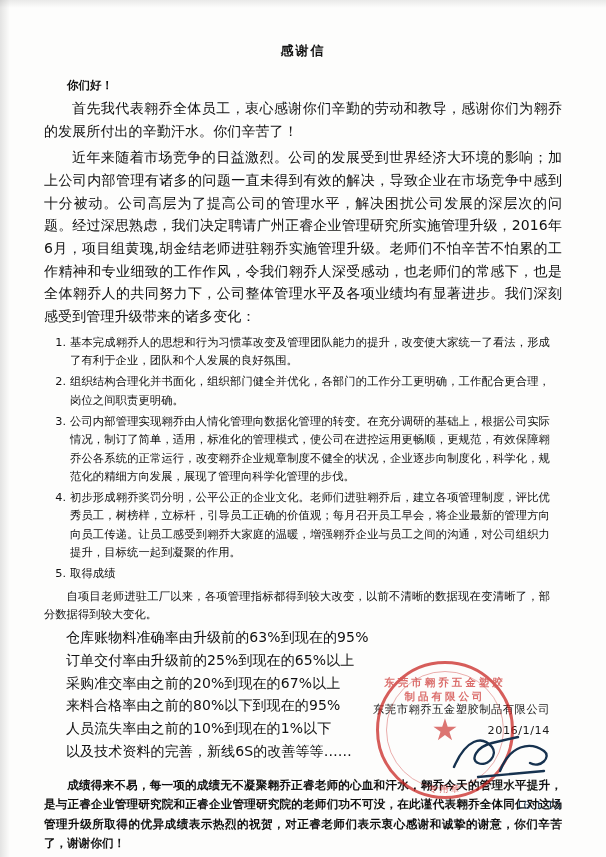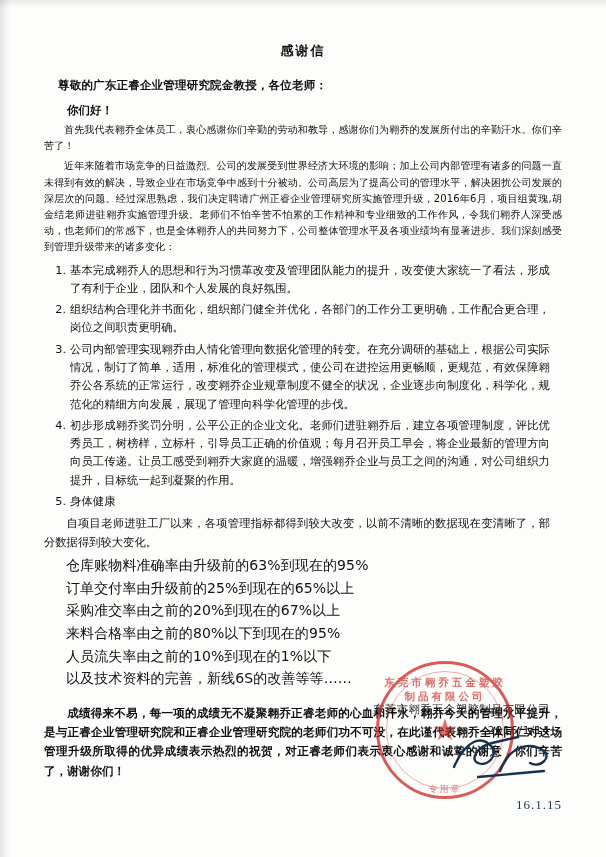--- a/index.html
+++ b/index.html
@@ -30,21 +30,21 @@
     margin: 8px 0 18px 0;
     color: #111;
   }
   .salutation {
     font-size: 11.5px;
     font-weight: bold;
     margin: 0 0 10px 14px;
     letter-spacing: 0.2px;
   }
   .para {
-    font-size: 10px;
+    font-size: 14px;
     line-height: 1.62;
     text-align: justify;
     margin: 2px 0 4px 0;
     text-indent: 2em;
     letter-spacing: 0.1px;
   }
   .greet {
     font-size: 11.5px;
     font-weight: bold;
     text-indent: 2em;
@@ -196,33 +196,32 @@
 </head>
 <body>
 
 <div class="page">
 
   <div class="edge-shadow"></div>
   <div class="edge-shadow-top"></div>
 
   <div class="title">感谢信</div>
 
-  <div class="salutation">尊敬的广东正睿企业管理研究院金教授，各位老师：</div>
 
   <div class="greet">你们好！</div>
 
   <p class="para">首先我代表翱乔全体员工，衷心感谢你们辛勤的劳动和教导，感谢你们为翱乔的发展所付出的辛勤汗水。你们辛苦了！</p>
   <p class="para">近年来随着市场竞争的日益激烈。公司的发展受到世界经济大环境的影响；加上公司内部管理有诸多的问题一直未得到有效的解决，导致企业在市场竞争中感到十分被动。公司高层为了提高公司的管理水平，解决困扰公司发展的深层次的问题。经过深思熟虑，我们决定聘请广州正睿企业管理研究所实施管理升级，2016年6月，项目组黄瑰,胡金结老师进驻翱乔实施管理升级。老师们不怕辛苦不怕累的工作精神和专业细致的工作作风，令我们翱乔人深受感动，也老师们的常感下，也是全体翱乔人的共同努力下，公司整体管理水平及各项业绩均有显著进步。我们深刻感受到管理升级带来的诸多变化：</p>
 
   <ol class="numlist">
     <li>基本完成翱乔人的思想和行为习惯革改变及管理团队能力的提升，改变使大家统一了看法，形成了有利于企业，团队和个人发展的良好氛围。</li>
     <li>组织结构合理化并书面化，组织部门健全并优化，各部门的工作分工更明确，工作配合更合理，岗位之间职责更明确。</li>
     <li>公司内部管理实现翱乔由人情化管理向数据化管理的转变。在充分调研的基础上，根据公司实际情况，制订了简单，适用，标准化的管理模式，使公司在进控运用更畅顺，更规范，有效保障翱乔公各系统的正常运行，改变翱乔企业规章制度不健全的状况，企业逐步向制度化，科学化，规范化的精细方向发展，展现了管理向科学化管理的步伐。</li>
     <li>初步形成翱乔奖罚分明，公平公正的企业文化。老师们进驻翱乔后，建立各项管理制度，评比优秀员工，树榜样，立标杆，引导员工正确的价值观；每月召开员工早会，将企业最新的管理方向向员工传递。让员工感受到翱乔大家庭的温暖，增强翱乔企业与员工之间的沟通，对公司组织力提升，目标统一起到凝聚的作用。</li>
-    <li>身体健康</li>
+    <li>取得成绩</li>
   </ol>
 
   <div class="sub-intro">自项目老师进驻工厂以来，各项管理指标都得到较大改变，以前不清晰的数据现在变清晰了，部分数据得到较大变化。</div>
 
   <ul class="metric-list">
     <li>仓库账物料准确率由升级前的63%到现在的95%</li>
     <li>订单交付率由升级前的25%到现在的65%以上</li>
     <li>采购准交率由之前的20%到现在的67%以上</li>
     <li>来料合格率由之前的80%以下到现在的95%</li>
     <li>人员流失率由之前的10%到现在的1%以下</li>

